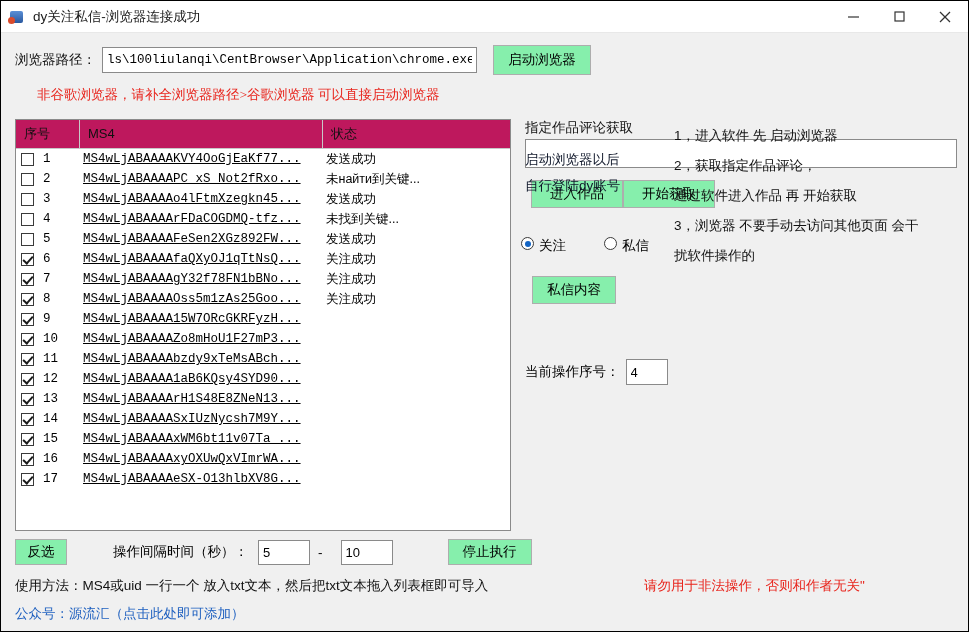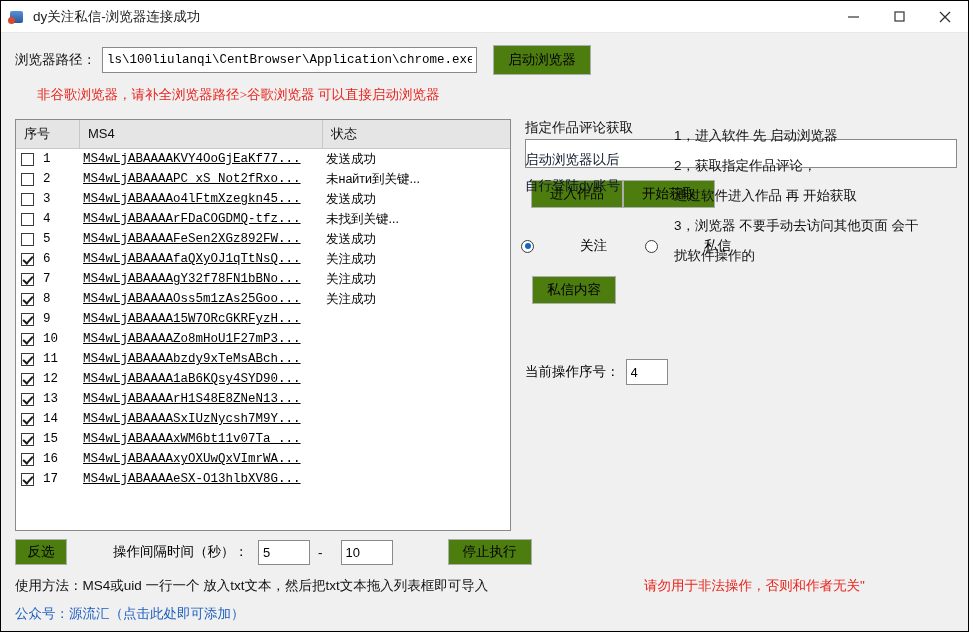--- a/index.html
+++ b/index.html
@@ -91,21 +91,21 @@
     border: 1px solid #8a8a8a;
     background: #fff;
     font-family: "Liberation Mono", monospace;
     font-size: 12.5px;
     padding: 0 4px;
     color: #000;
     outline: none;
   }
   .btn {
     box-sizing: border-box;
-    background: #4d7c0f;
+    background: #86efac;
     border: 1px solid #adadad;
     font-family: "Liberation Sans", sans-serif;
     font-size: 13.5px;
     color: #000;
     cursor: pointer;
   }
   .btn-launch {
     margin-left: 16px;
     width: 98px;
     height: 30px;
@@ -125,21 +125,21 @@
     height: 412px;
     background: #fff;
     border: 1px solid #8a8a8a;
     box-sizing: border-box;
     overflow: hidden;
   }
   .lv-header {
     display: flex;
     height: 28px;
     border-bottom: 1px solid #c8c8c8;
-    background: #e5e5e5;
+    background: #be185d;
     font-size: 13px;
   }
   .lv-header div {
     line-height: 28px;
     padding-left: 8px;
     box-sizing: border-box;
     border-right: 1px solid #c8c8c8;
     color: #111;
   }
   .c-idx { width: 64px; }
@@ -270,21 +270,21 @@
     flex: none;
   }
   .radio.on::after {
     content: "";
     position: absolute;
     left: 2.5px; top: 2.5px;
     width: 6px; height: 6px;
     border-radius: 50%;
     background: #1364c4;
   }
-  .radio-item { display: flex; align-items: center; margin-right: 38px; gap: 41px; }
+  .radio-item { display: flex; margin-right: 38px; }
   .btn-msg {
     position: absolute;
     left: 531px;
     top: 275px;
     width: 84px;
     height: 28px;
   }
   .seqrow {
     position: absolute;
     left: 524px;

